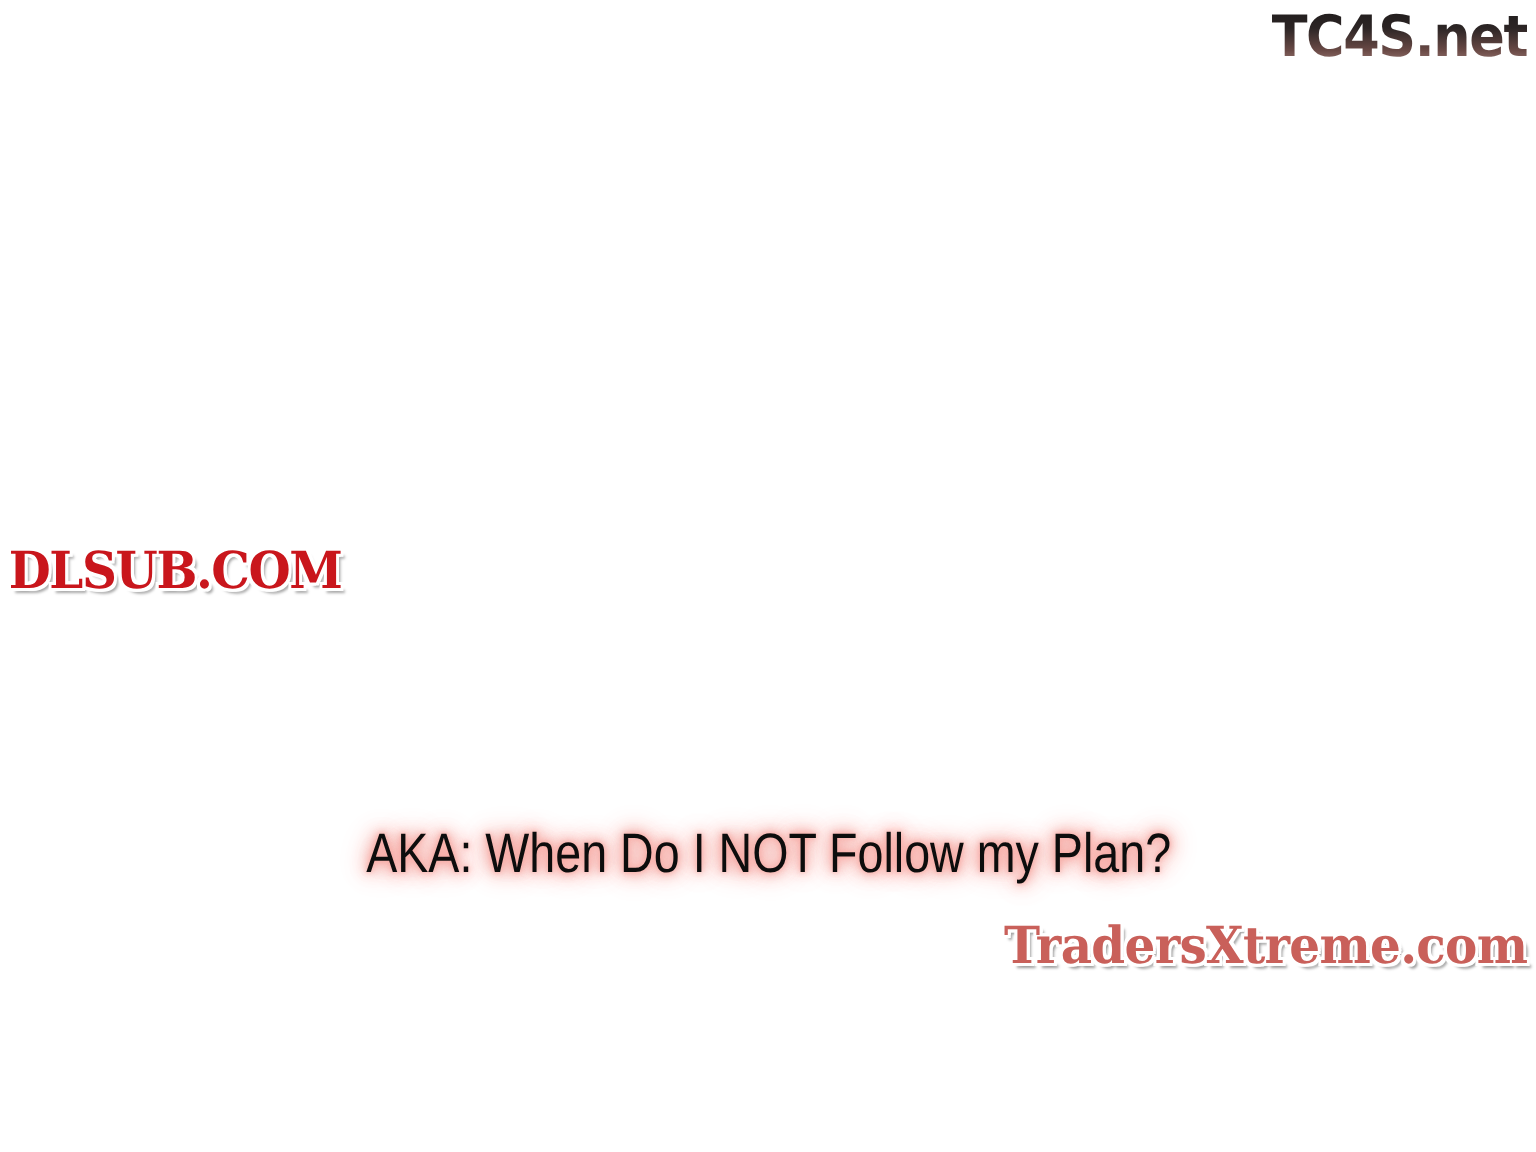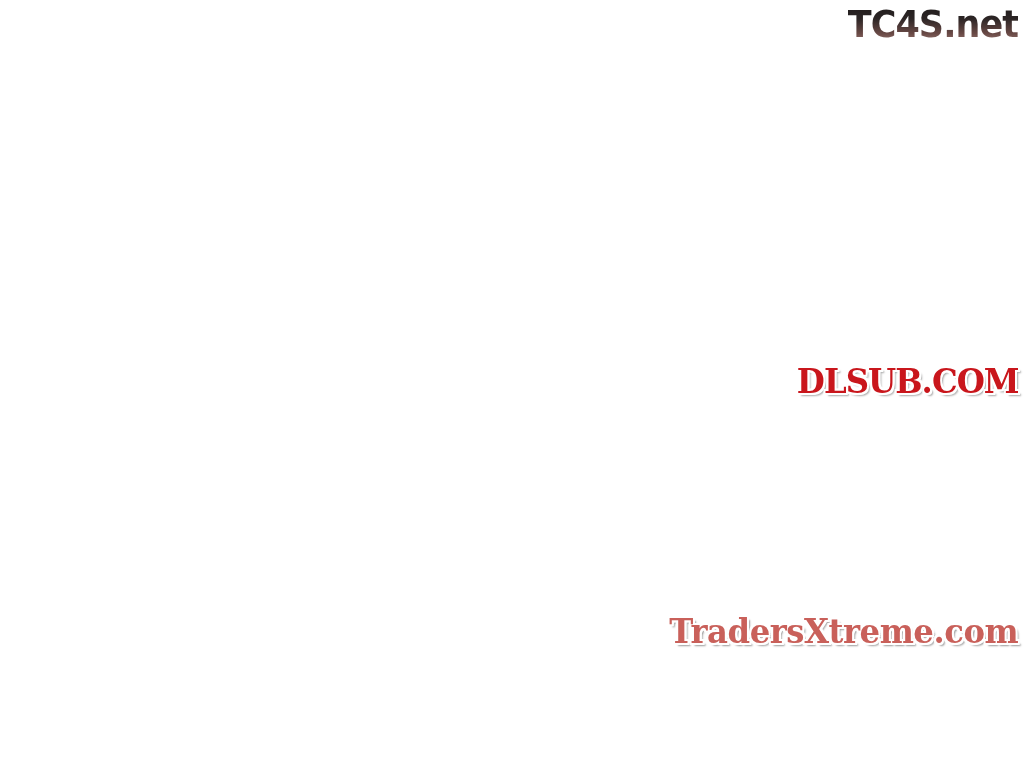--- a/index.html
+++ b/index.html
@@ -71,21 +71,21 @@
     padding-bottom: 1px;
     display: inline-block;
   }
 
   
   .watermark-mid {
     position: absolute;
     left: 0;
     top: 364px;
     width: 1024px;
-    text-align: right;
+    text-align: left;
     pointer-events: none;
   }
   .watermark-mid .wm-text {
     font-family: "DejaVu Serif", serif;
     font-weight: bold;
     font-size: 34px;
     line-height: 34px;
     letter-spacing: -1px;
     color: #c9161c;
     transform: scaleX(0.95);
@@ -154,16 +154,19 @@
 
 <div id="slide">
 
   <div class="brand-top">TC4S.net</div>
 
 
   <div class="watermark-mid">
     <span class="wm-text">DLSUB.COM</span>
   </div>
 
+  <div class="aka-line">
+    <span class="aka-text">AKA: When Do I NOT Follow my Plan?</span>
+  </div>
 
   <div class="brand-bottom">TradersXtreme.com</div>
 
 </div>
 
 </body></html>

